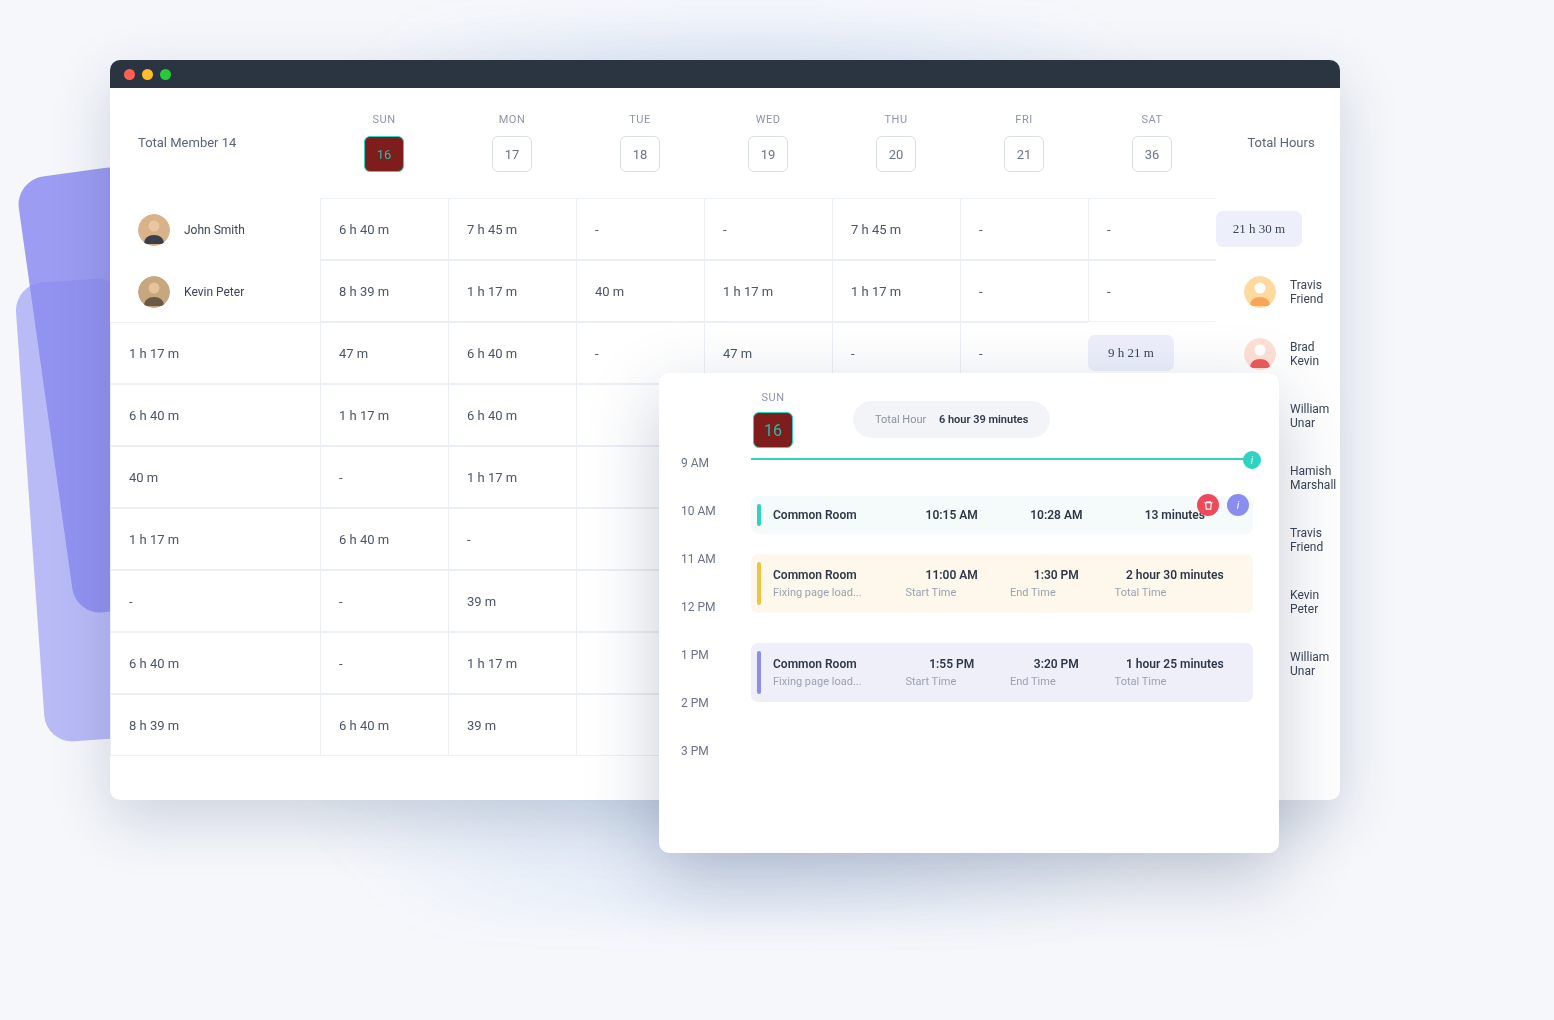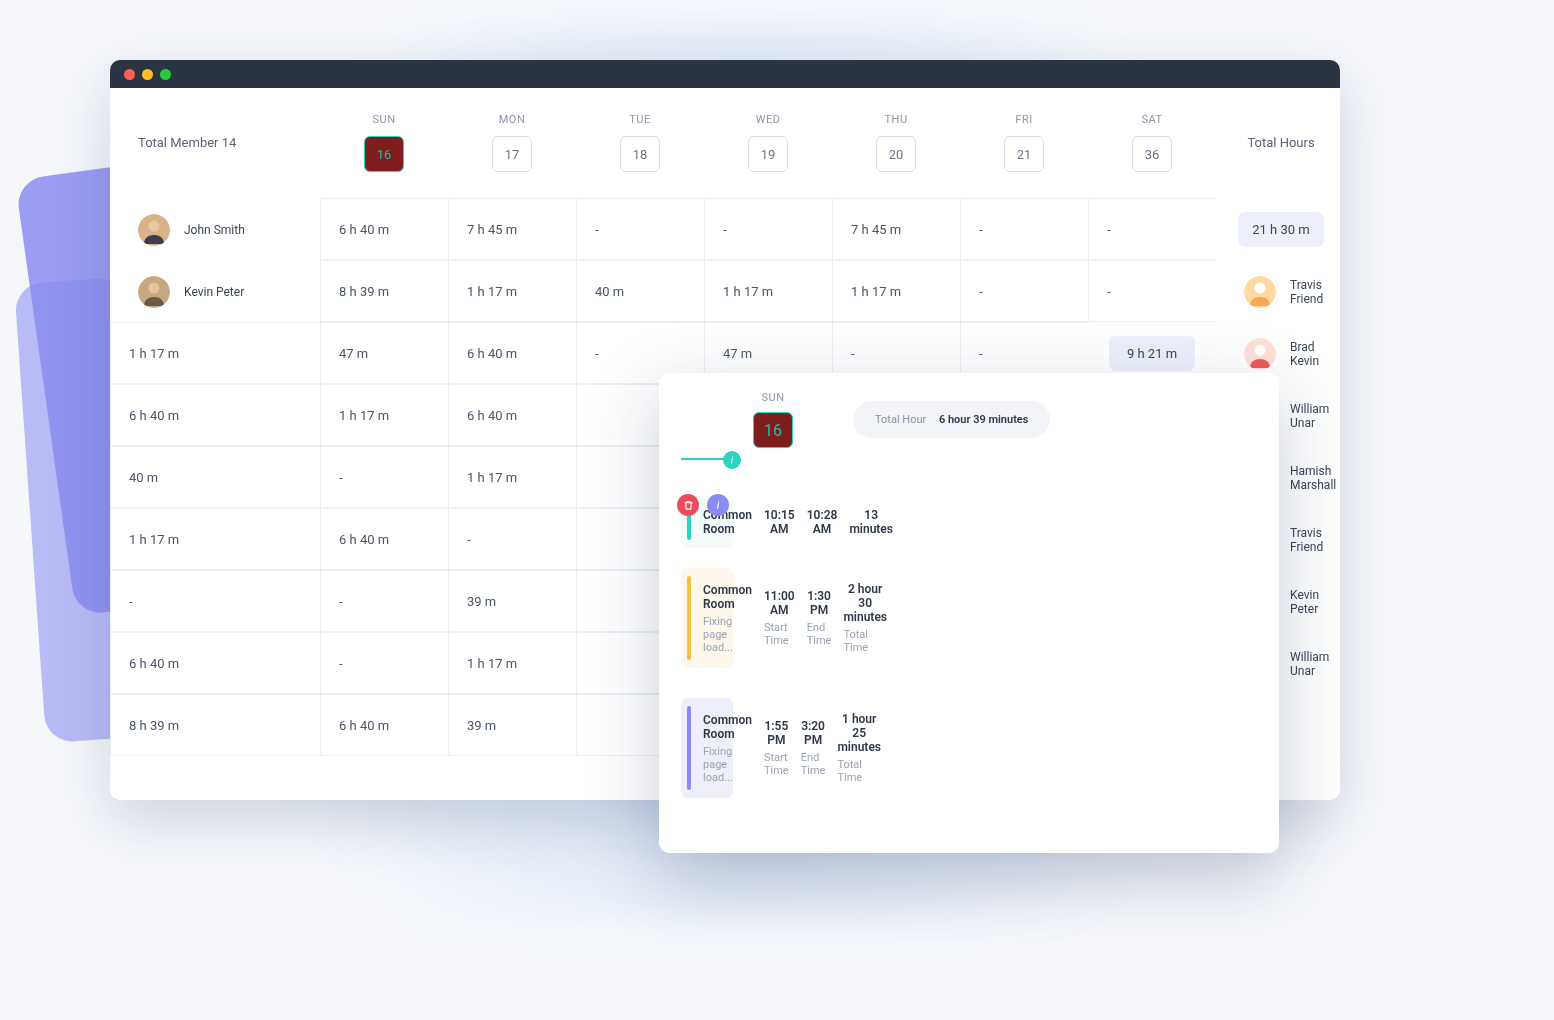--- a/index.html
+++ b/index.html
@@ -126,21 +126,21 @@
   .cell {
     height: 62px;
     border: 1px solid #eceff4;
     border-right: none;
     display: flex;
     align-items: center;
     padding-left: 18px;
     color: #4a5568;
   }
   .cell:last-child { border-right: 1px solid #eceff4; }
-  .cell.total { border: none; justify-content: center; padding: 0; }
+  .cell.total { border: none; padding: 0; font-family: Liberation Serif, serif; }
   .total-badge {
     background: #edf0fb;
     color: #3a4556;
     padding: 10px 14px;
     border-radius: 7px;
     font-size: 13px;
     min-width: 86px;
     text-align: center;
   }
 
@@ -475,20 +475,29 @@
     <div class="panel-day">
       <div class="day-label">SUN</div>
       <div class="day-num active">16</div>
     </div>
     <div class="panel-hour-badge">
       <span>Total Hour</span>
       <b>6 hour 39 minutes</b>
     </div>
   </div>
   <div class="timeline">
+    <div class="time-col" id="time-col">
+        <div>9 AM</div>
+        <div>10 AM</div>
+        <div>11 AM</div>
+        <div>12 PM</div>
+        <div>1 PM</div>
+        <div>2 PM</div>
+        <div>3 PM</div>
+      </div>
     <div class="events" id="events">
       <div class="green-line"></div>
       <div class="green-dot">i</div>
       <div class="action-icons">
         <div class="circ del">
           <svg width="11" height="11" viewBox="0 0 24 24" fill="none" stroke="white" stroke-width="2.5">
               <path d="M3 6h18M8 6V4h8v2M6 6l1 14h10l1-14"></path>
             </svg>
         </div>
         <div class="circ info">i</div>

